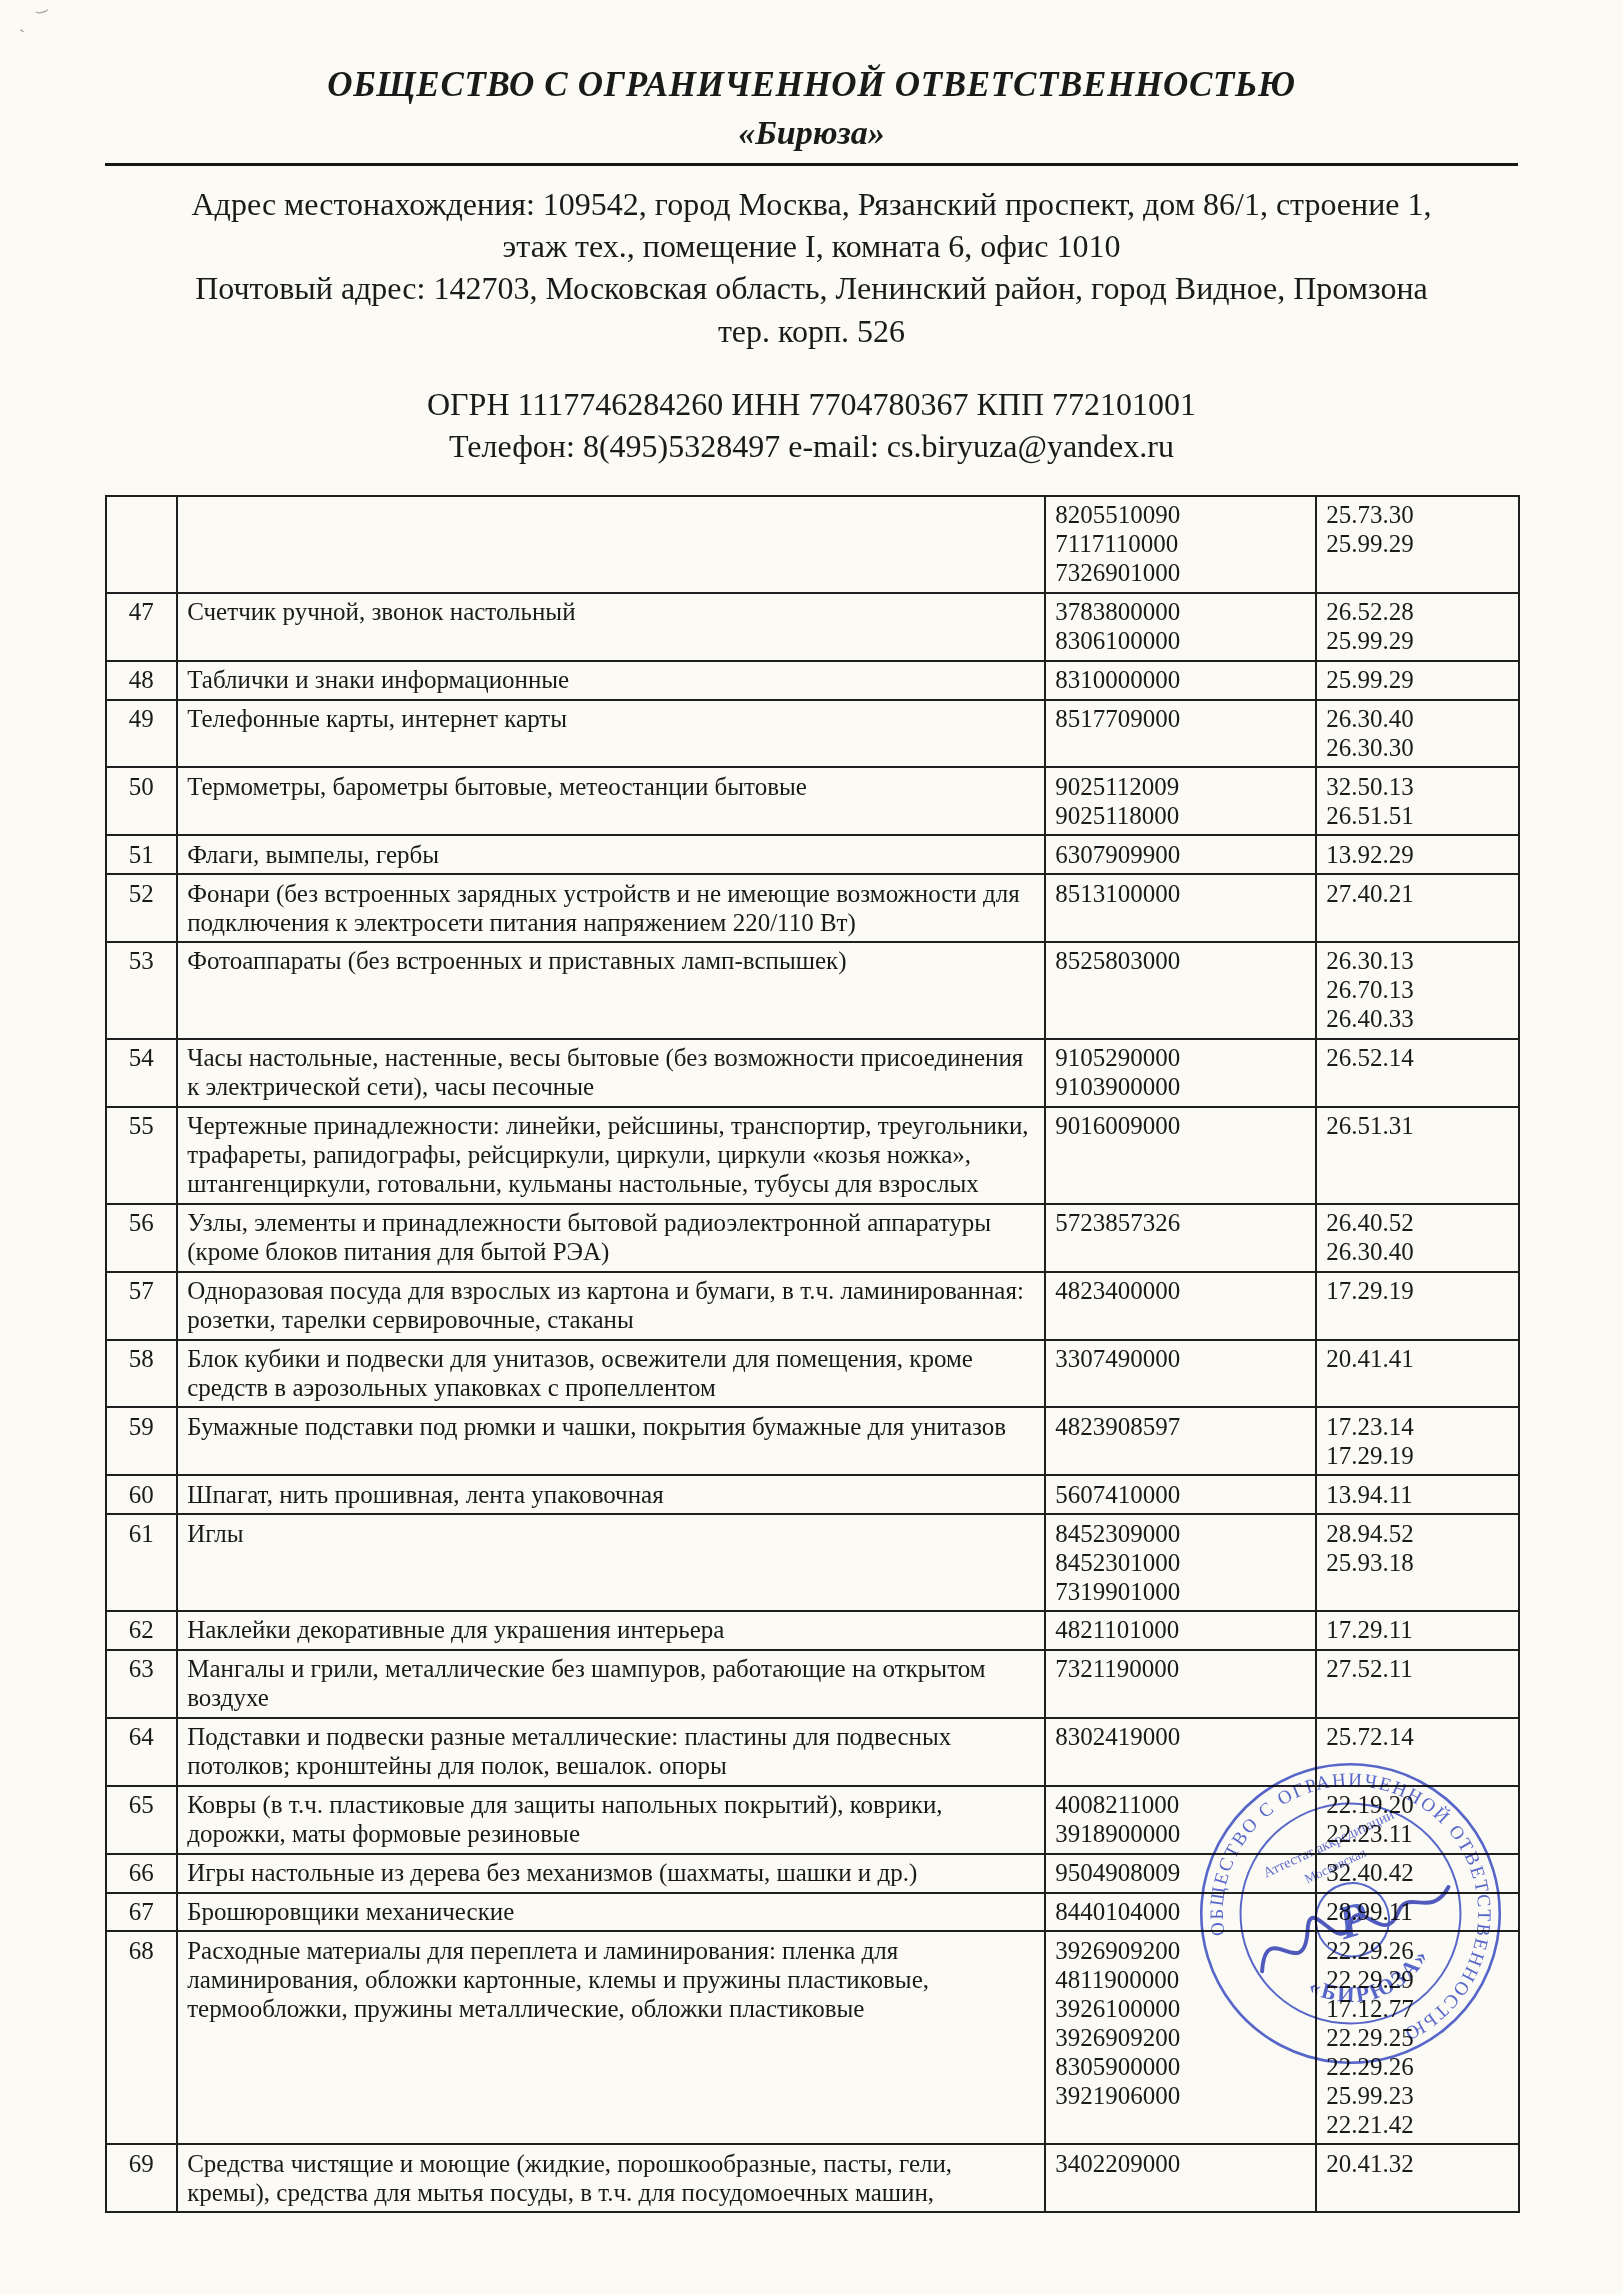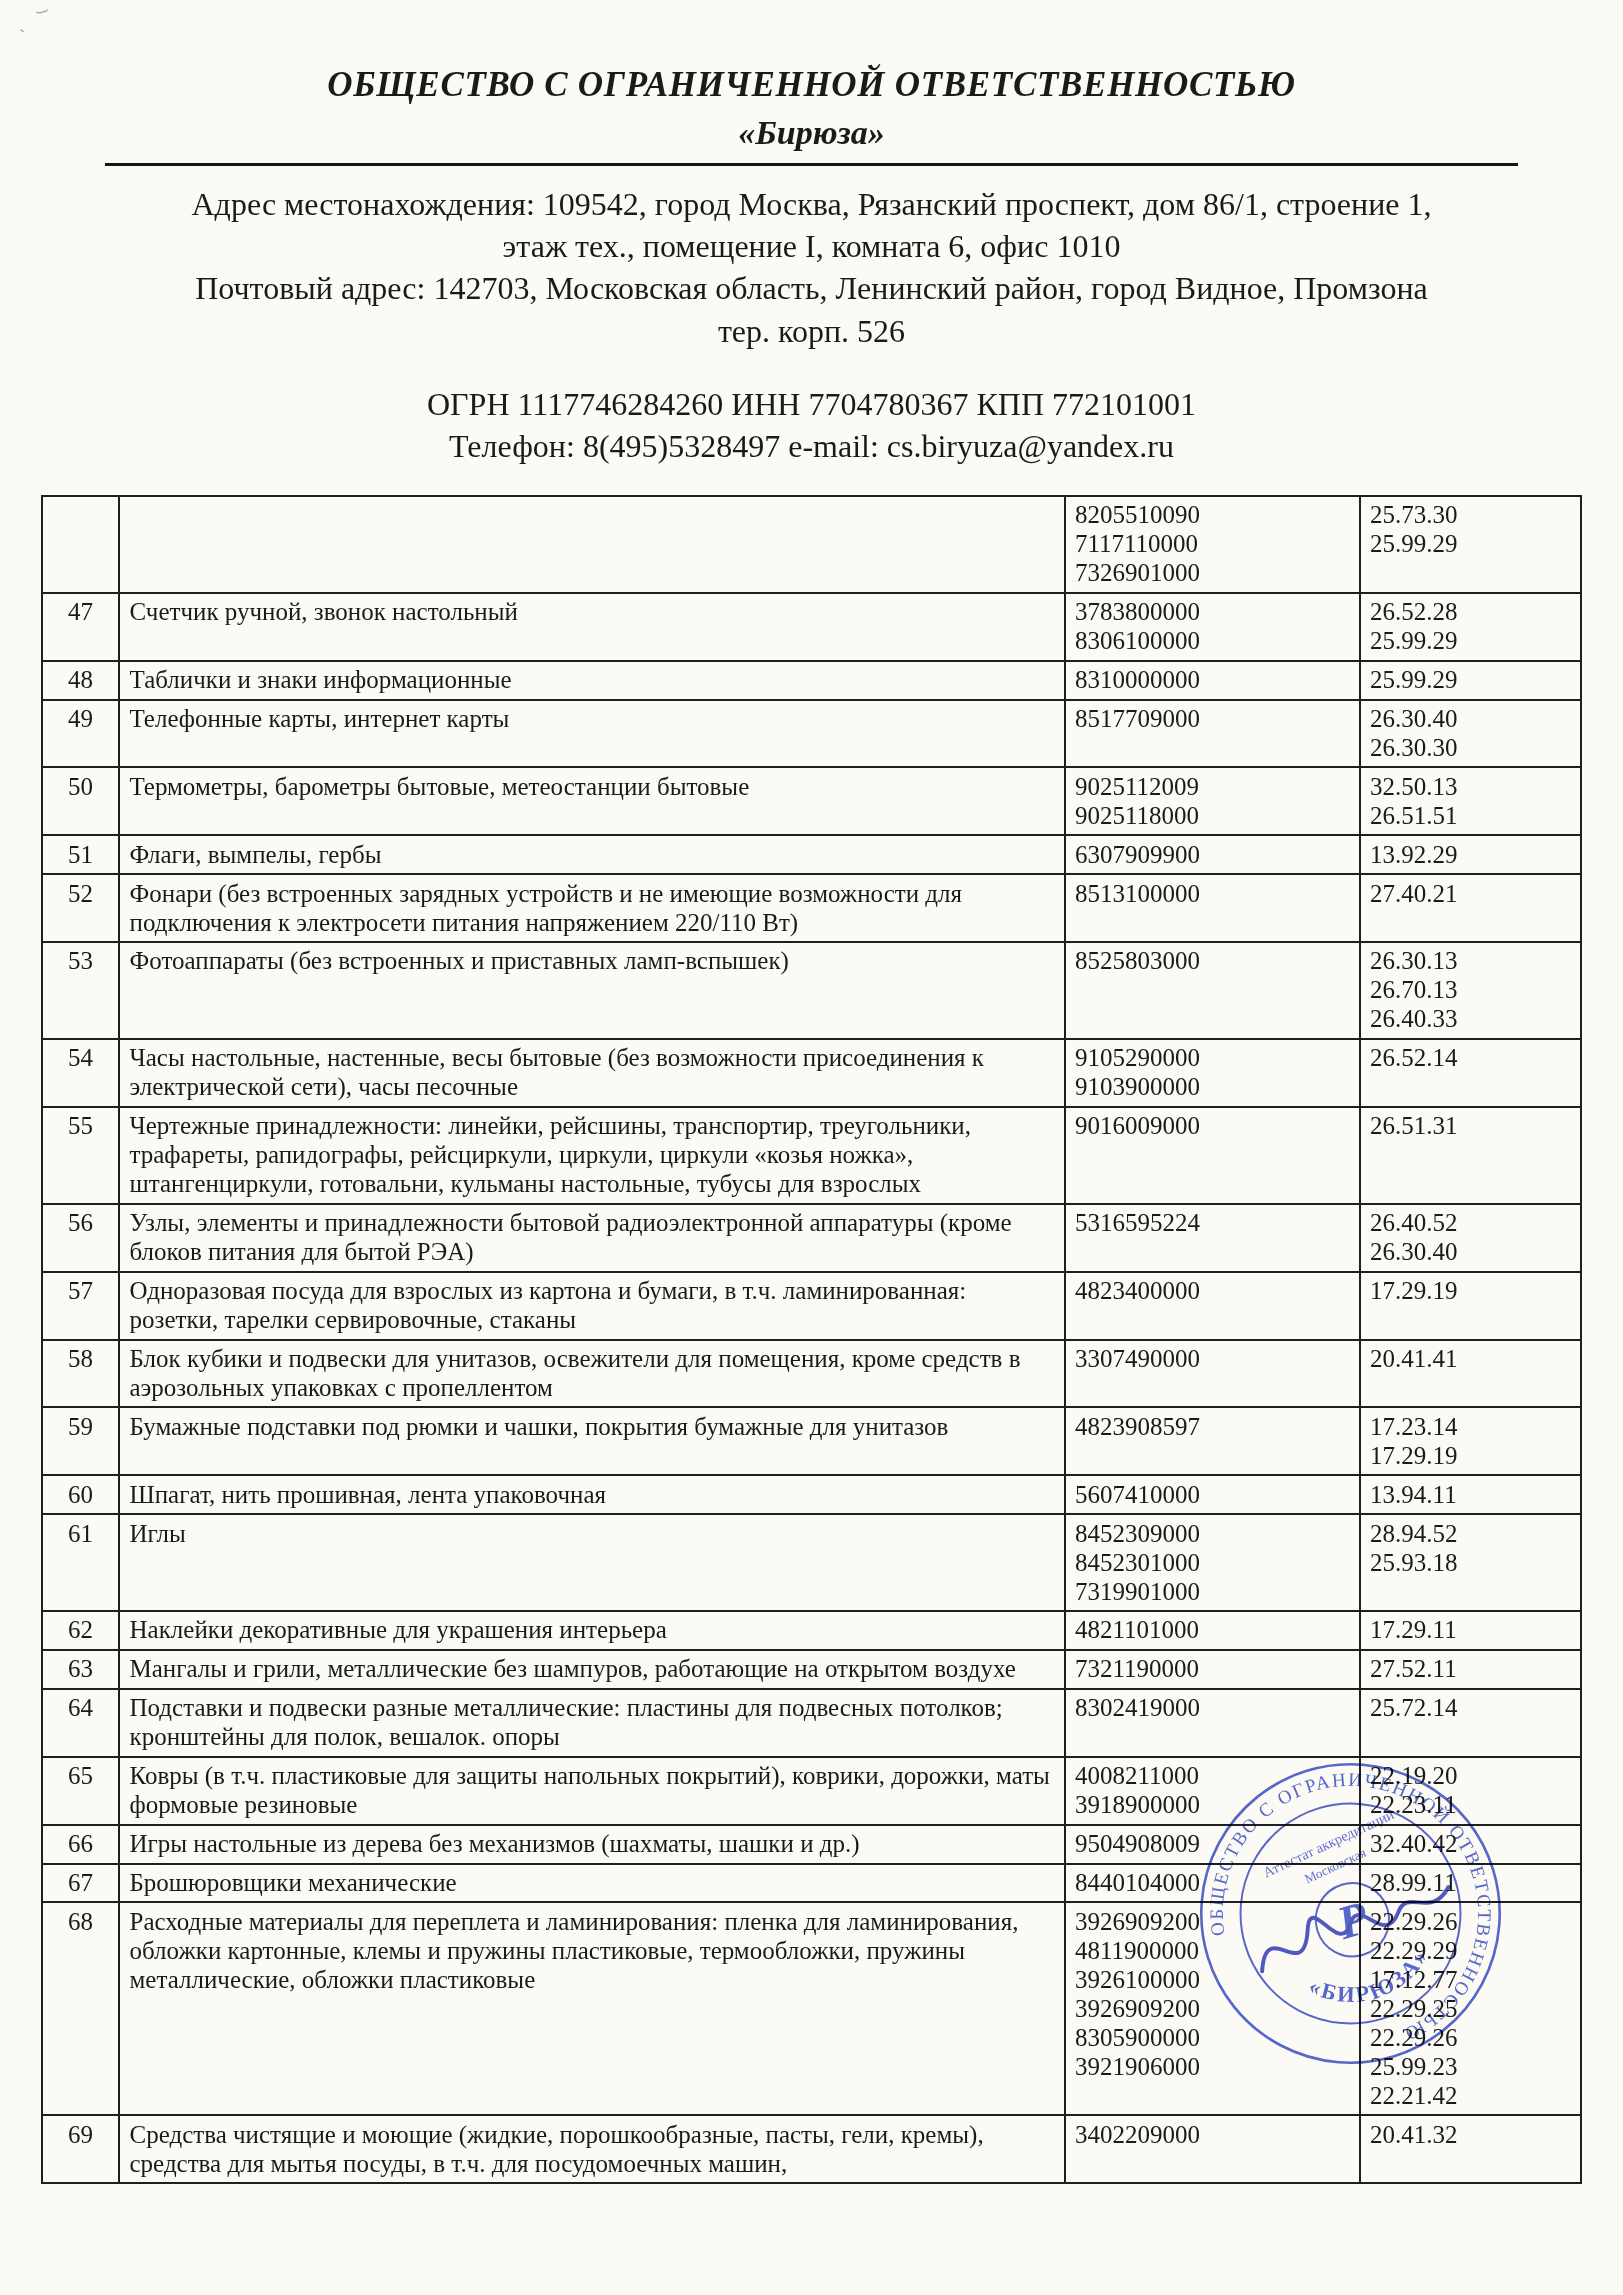--- a/index.html
+++ b/index.html
@@ -31,21 +31,21 @@
   }
   .rule {
     width:1413px; height:3.3px; background:#161616;
     margin:10.5px auto 17px;
   }
   .addr {
     font-size:32px; line-height:1.32;
     width:1282px; margin:0 auto;
   }
   .reg { margin-top:31px; }
-  .table-wrap { margin:27.5px auto 0; width:1541px; }
+  .table-wrap { margin:27.5px auto 0; width:1413px; }
   table { border-collapse:collapse; width:100%; table-layout:fixed; }
   td {
     border:2px solid #1f1f1f;
     vertical-align:top;
     font-size:25px; line-height:29px;
     padding:3.3px 9.2px 4.6px;
   }
   .c-num  { text-align:center; padding-left:2.6px; padding-right:3px; }
   .stamp {
     position:absolute; left:1164px; top:1727px;
@@ -191,21 +191,21 @@
               <div>9016009000</div>
             </td>
             <td class="c-okpd">
               <div>26.51.31</div>
             </td>
           </tr>
           <tr>
             <td class="c-num">56</td>
             <td class="c-desc">Узлы, элементы и принадлежности бытовой радиоэлектронной аппаратуры (кроме блоков питания для бытой РЭА)</td>
             <td class="c-codes">
-              <div>5316595224</div>
+              <div>5723857326</div>
             </td>
             <td class="c-okpd">
               <div>26.40.52</div>
               <div>26.30.40</div>
             </td>
           </tr>
           <tr>
             <td class="c-num">57</td>
             <td class="c-desc">Одноразовая посуда для взрослых из картона и бумаги, в т.ч. ламинированная: розетки, тарелки сервировочные, стаканы</td>
             <td class="c-codes">

